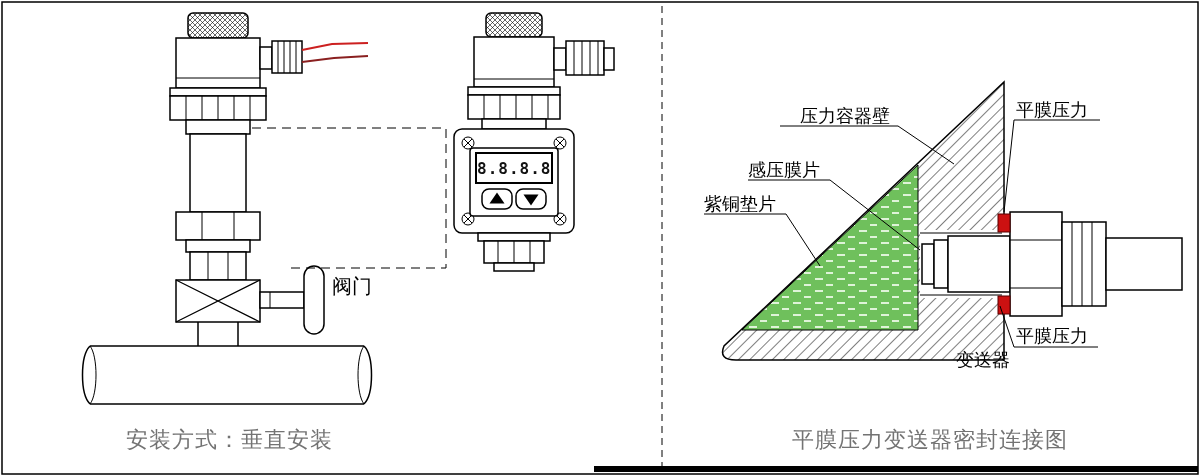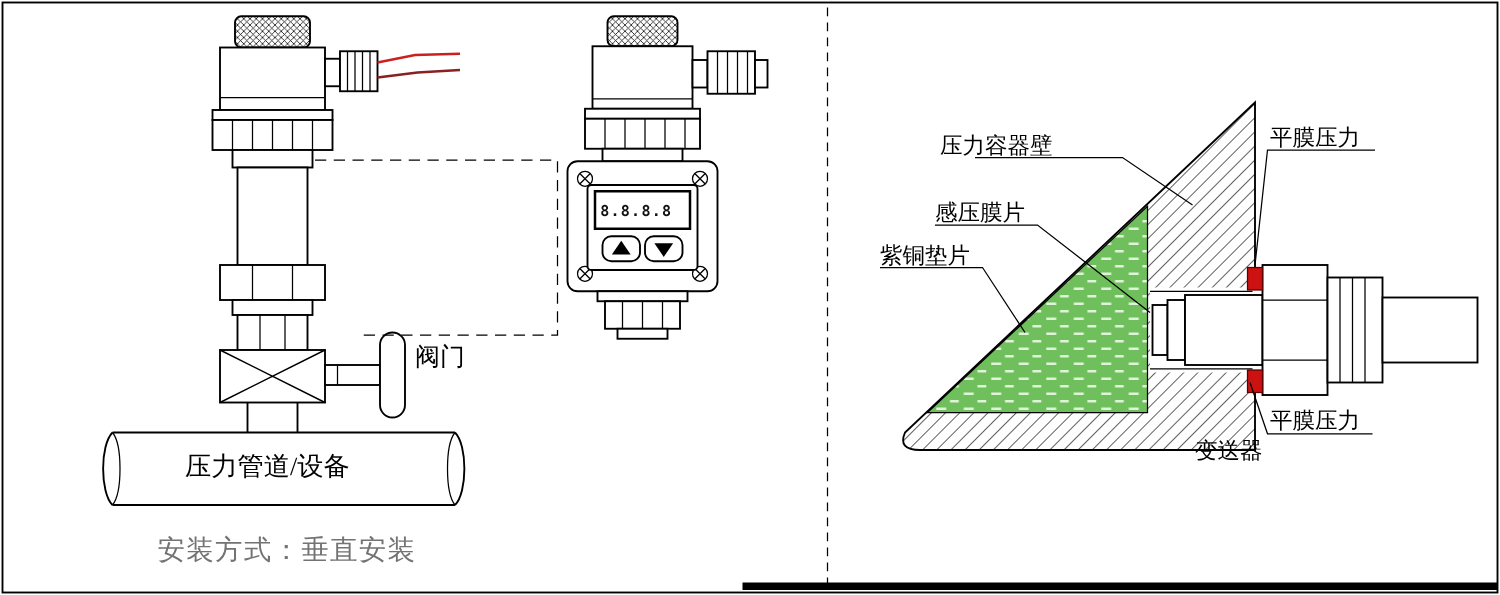--- a/index.html
+++ b/index.html
@@ -24,21 +24,21 @@
     font-size:22px;
     line-height:24px;
     white-space:nowrap;
     letter-spacing:1px;
   }
   .lcd{
     position:absolute;
     left:477px;top:156px;width:64px;height:26px;
     line-height:26px;text-align:center;
     font-family:"DejaVu Sans Mono","Liberation Mono",monospace;
-    font-weight:bold;font-size:12px;letter-spacing:1px;color:#111;
+    font-weight:bold;font-size:16px;letter-spacing:1px;color:#111;
   }
   .bottom-bar{
     position:absolute;
     left:594px;top:466px;width:604px;height:6px;
     background:#000;
   }
 </style>
 </head>
 <body>
 
@@ -171,25 +171,25 @@
         <path d="M780 126 H898 L954 164"></path>
         <path d="M1100 120 H1014 L1004 212"></path>
         <path d="M748 180 H830 L920 250"></path>
         <path d="M704 214 H786 L820 266"></path>
         <path d="M1098 347 H1014 L1000 306"></path>
       </g>
     </g>
   </svg>
 
   <div class="lbl" style="left:332px;top:276px;font-size:20px;">阀门</div>
-  <div class="lbl" style="left:148px;top:363px;font-size:21px;">压力管道/设备</div>
   <div class="lcd">8.8.8.8</div>
   <div class="caption" style="left:126px;top:428px;">安装方式：垂直安装</div>
 
-  <div class="lbl" style="left:752px;top:106px;">压力容器壁</div>
+  <div class="lbl" style="left:800px;top:106px;">压力容器壁</div>
   <div class="lbl" style="left:1016px;top:100px;">平膜压力</div>
   <div class="lbl" style="left:748px;top:160px;text-align:center;">感压膜片</div>
   <div class="lbl" style="left:704px;top:194px;">紫铜垫片</div>
   <div class="lbl" style="left:1016px;top:326px;">平膜压力</div>
   <div class="lbl" style="left:956px;top:350px;">变送器</div>
+  <div class="caption" style="left:792px;top:428px;">平膜压力变送器密封连接图</div>
 
   <div class="bottom-bar"></div>
 </div>
 
 </body></html>

